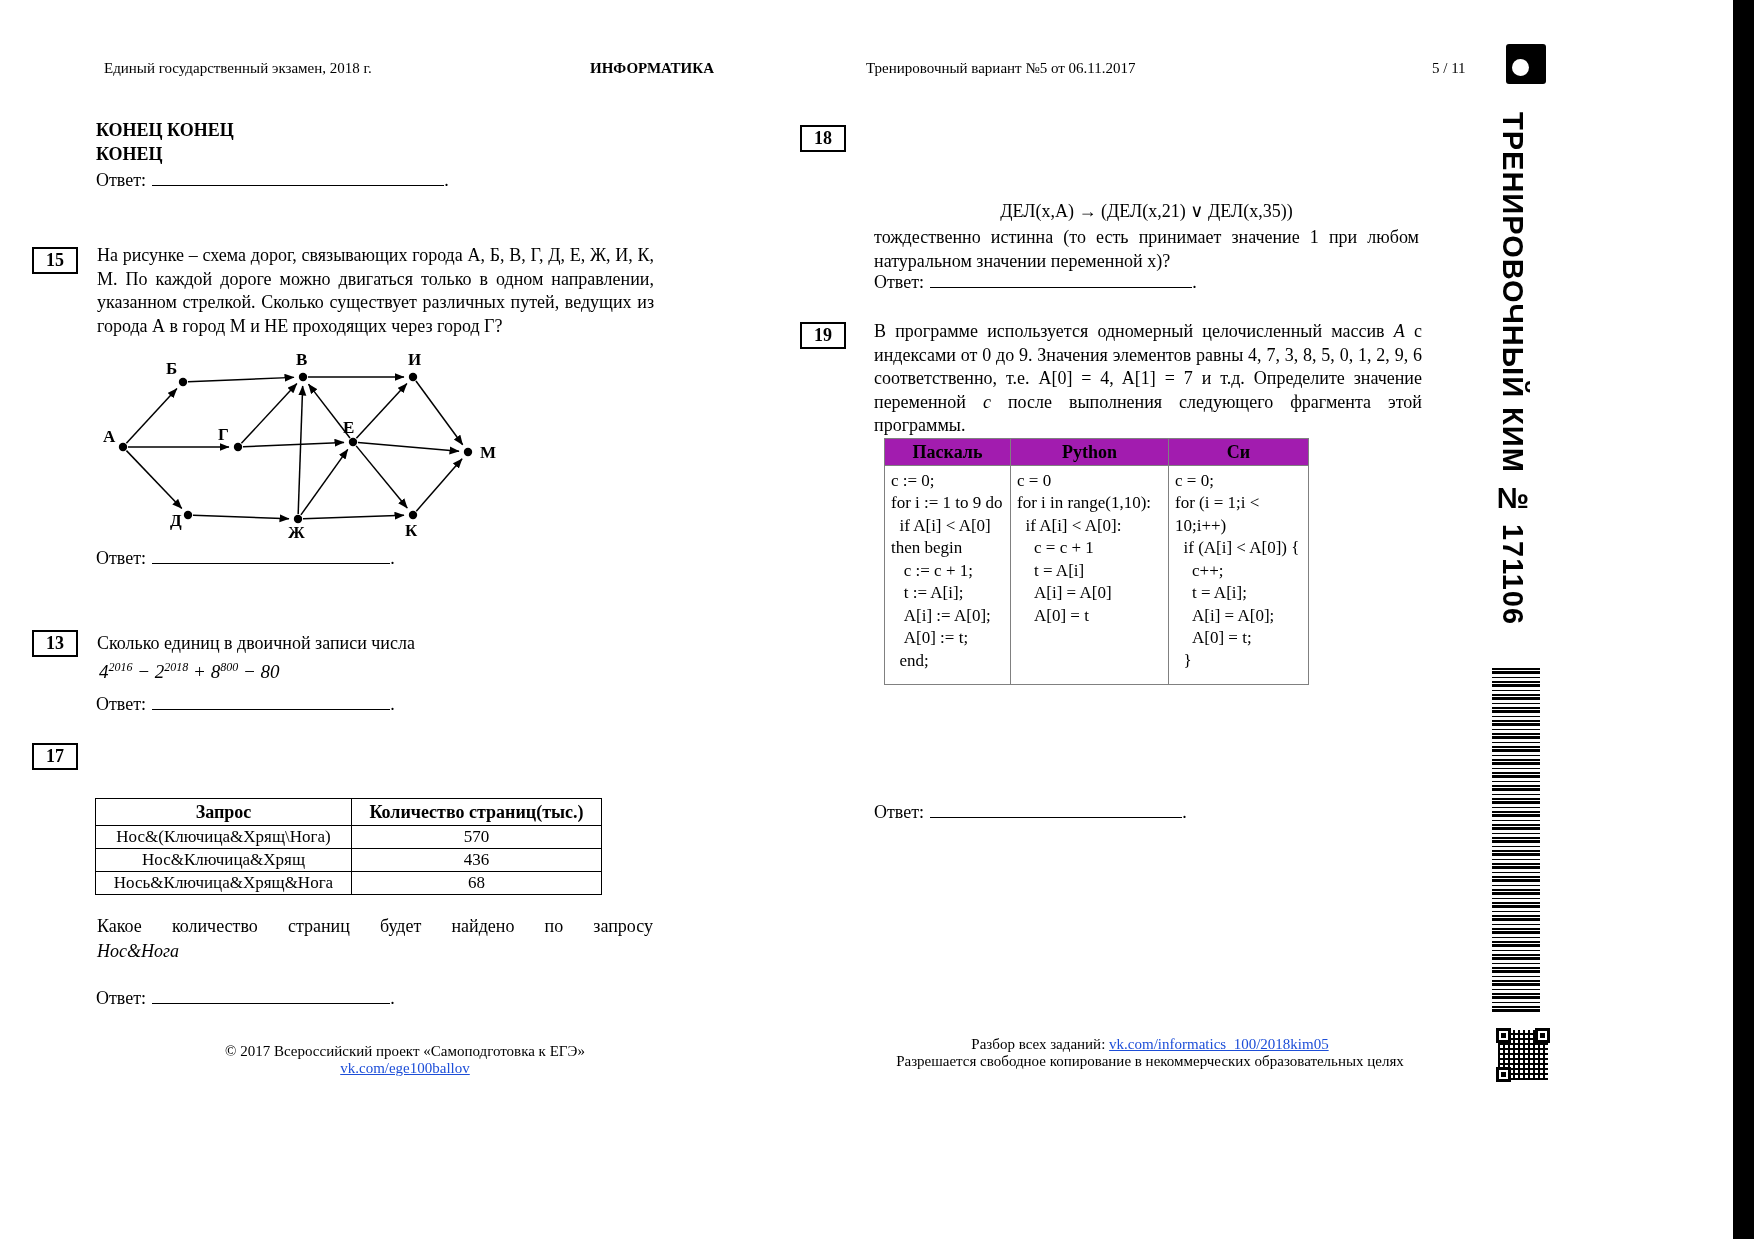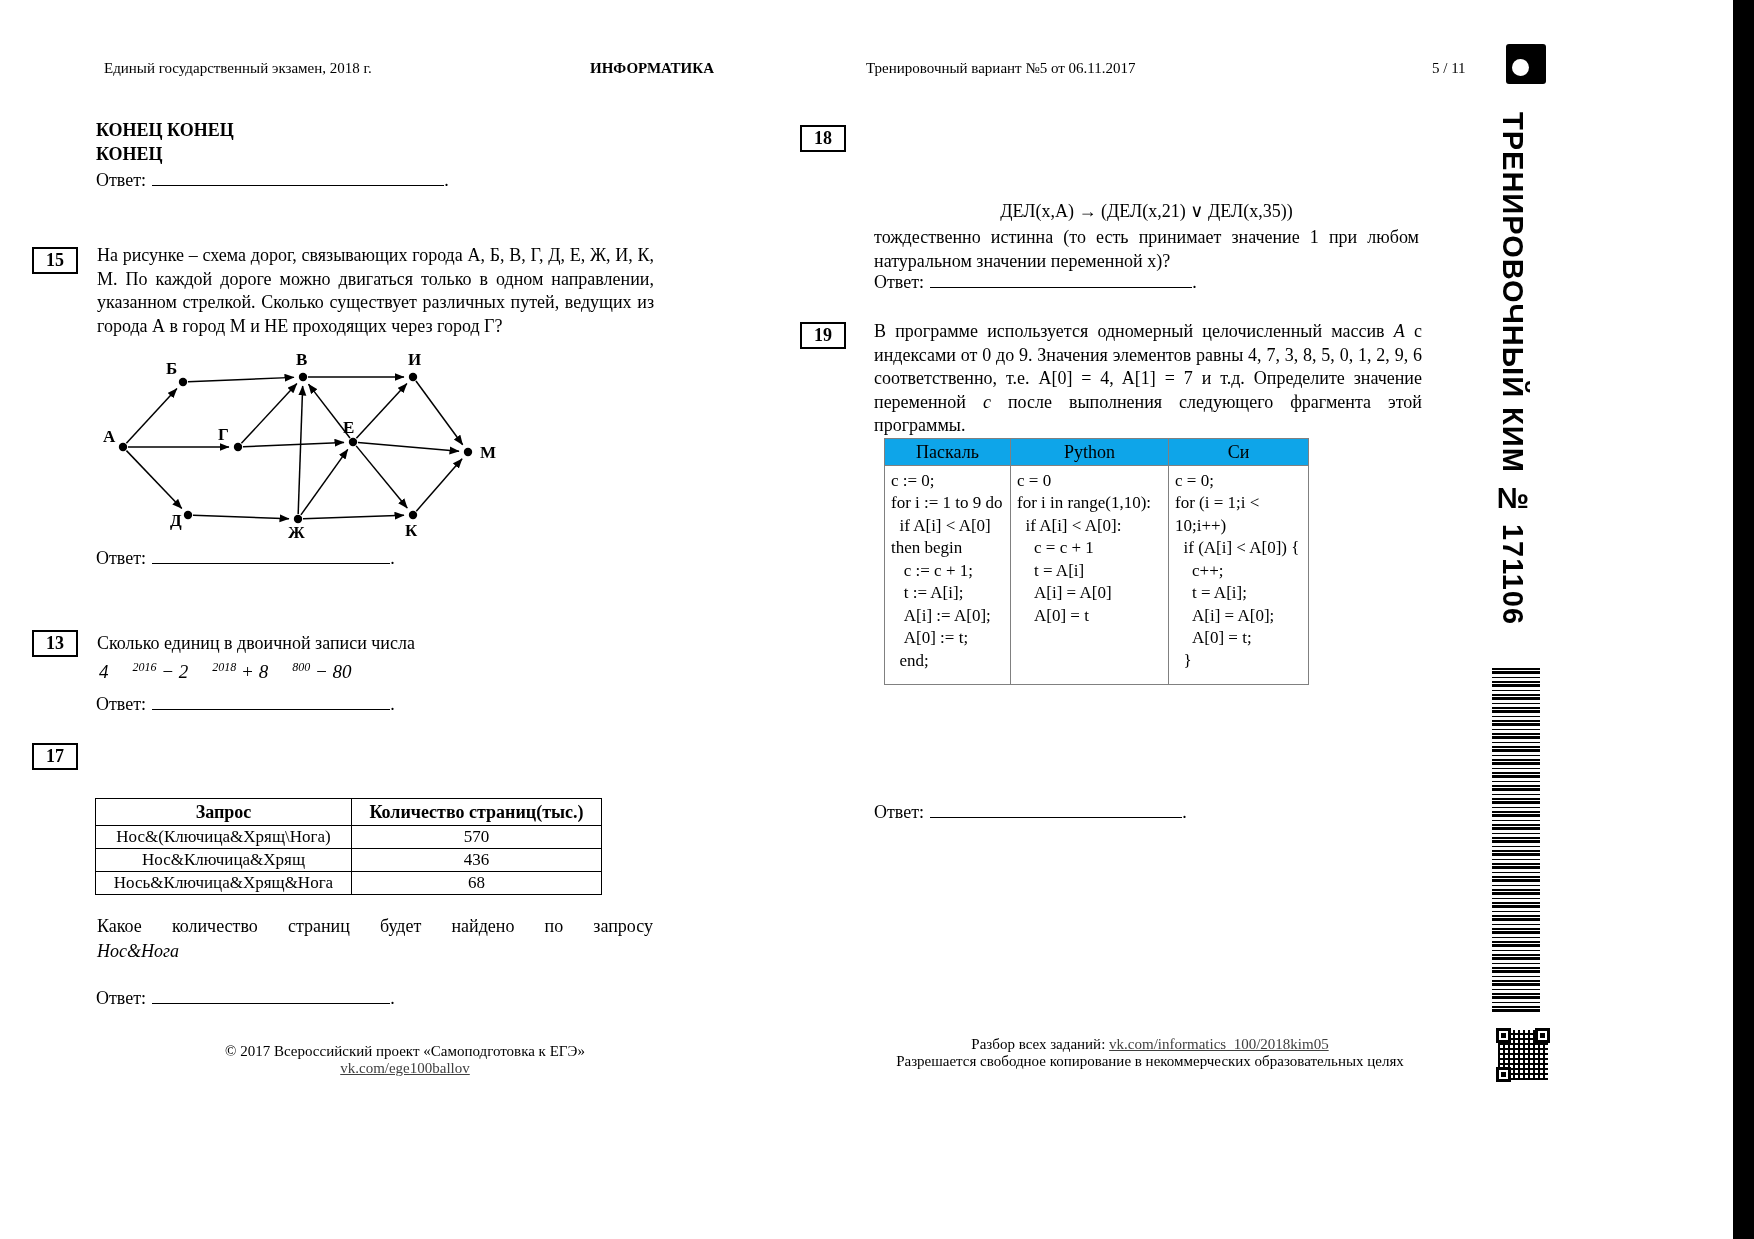--- a/index.html
+++ b/index.html
@@ -9,42 +9,42 @@
   .abs { position:absolute; }
   .hdr { font-size:15px; white-space:nowrap; }
   .hdr-bold { font-weight:bold; }
   .qnum { position:absolute; width:46px; height:27px; border:2px solid #000; font-weight:bold;
           font-size:18px; text-align:center; line-height:23px; background:#fff; }
   .qtext { font-size:18px; line-height:1.31; text-align:justify; }
   .boldline { font-size:18px; font-weight:bold; }
   .ans { font-size:18px; white-space:nowrap; }
   .blank { display:inline-block; border-bottom:1.4px solid #000; height:15px; margin-left:6px; }
   .formula16 { font-size:19px; font-style:italic; }
-  .formula16 sup { font-size:12px;margin-left:24px; }
+  .formula16 sup { font-size:12px; }
   .formula18 { font-size:18px; text-align:center; }
   .jline { font-size:18px; text-align:justify; text-align-last:justify; }
   .iterm { font-size:18px; font-style:italic; }
 
   .query-table { border-collapse:collapse; table-layout:fixed; width:506px; background:#fff; }
   .query-table th, .query-table td { border:1.4px solid #000; text-align:center; overflow:hidden; }
   .query-table th { font-size:18px; font-weight:bold; height:27px; }
   .query-table td { font-size:17px; height:23px; }
 
   .code-table { border-collapse:collapse; table-layout:fixed; width:424px; background:#fff; }
   .code-table th, .code-table td { border:1px solid #808080; }
-  .code-table th { font-size:18px; font-weight:normal; height:27px; background:#0ea5e9; }
+  .code-table th { font-size:18px; font-weight:bold; height:27px; background:#a21caf; }
   .code-table td { padding:4px 6px 12px 6px; font-size:17px; line-height:1.32;
                    white-space:pre-wrap; word-wrap:break-word; vertical-align:top; }
 
   .edge { stroke:#000; stroke-width:1.5; }
   .node { fill:#000; }
   .node-label { font-family:"Liberation Serif",serif; font-size:17px; font-weight:bold; fill:#000; }
 
   .ftr { font-size:15px; text-align:center; }
-  a.lnk { color:#404040; text-decoration:underline; cursor:pointer; }
+  a.lnk { color:#1d4ed8; text-decoration:underline; cursor:pointer; }
 
   .kim-label { position:absolute; left:1496px; top:112px; height:548px; writing-mode:vertical-rl;
                font-family:"Liberation Sans","DejaVu Sans",sans-serif; font-size:29px; font-weight:bold;
                letter-spacing:1px; white-space:nowrap; }
   .logo-box { position:absolute; left:1506px; top:44px; width:40px; height:40px; background:#000;
               border-radius:3px; }
   .logo-box::after { content:""; position:absolute; left:6px; top:15px; width:17px; height:17px;
                      background:#fff; border-radius:50%; }
   .barcode { position:absolute; left:1492px; top:668px; width:48px; height:344px;
              background:repeating-linear-gradient(180deg,#000 0 2px,#fff 2px 3px,#000 3px 6px,#fff 6px 9px,#000 9px 10px,#fff 10px 13px); }

